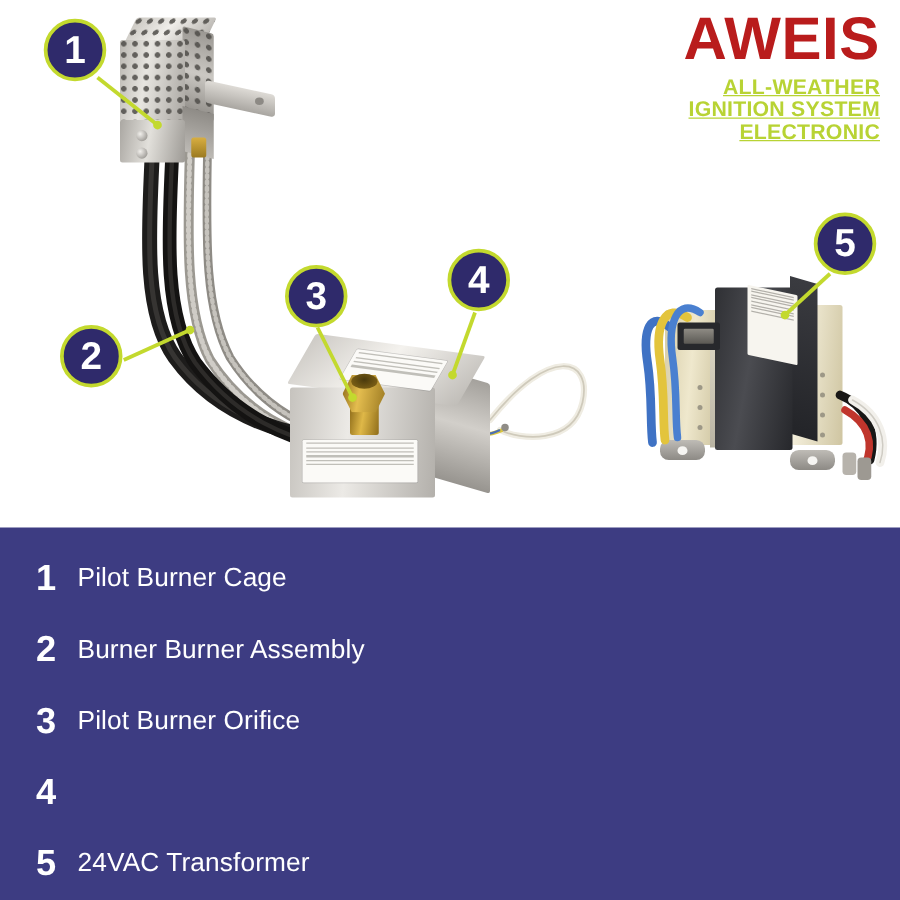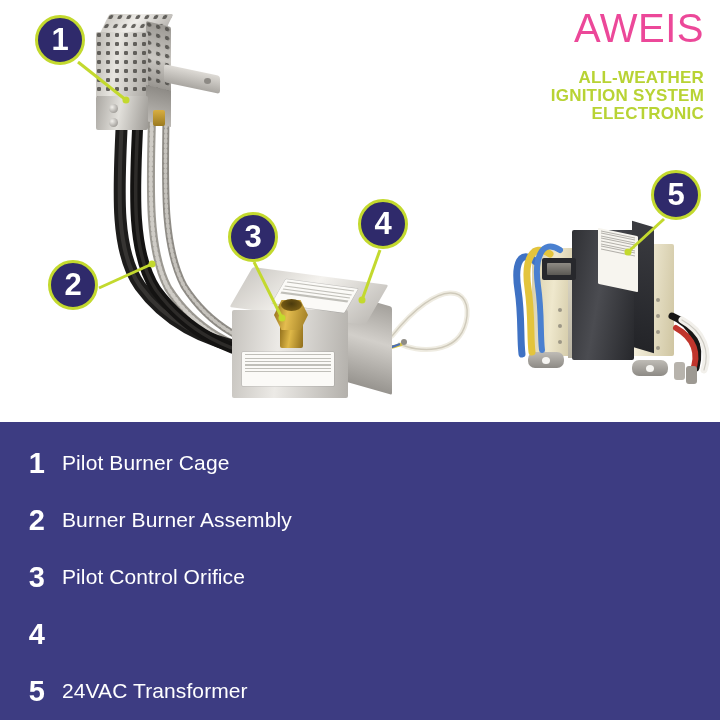--- a/index.html
+++ b/index.html
@@ -1,23 +1,23 @@
 <!DOCTYPE html>
 <html><head>
 <meta charset="utf-8">
 <style>
   html,body{margin:0;padding:0;background:#fff;}
   body{width:720px;height:720px;overflow:hidden;font-family:"Liberation Sans",sans-serif;}
   #page{position:relative;width:720px;height:720px;background:#ffffff;}
 
   
   .brand{position:absolute;right:16px;top:8px;text-align:right;line-height:1;}
-  .brand-title{font-size:40px;font-weight:normal;color:#ec4899;letter-spacing:.5px;
+  .brand-title{font-size:48px;font-weight:bold;color:#b91c1c;letter-spacing:.5px;
                font-family:"Liberation Sans",sans-serif;}
-  .brand-sub{font-size:17px;font-weight:bold;color:#b8d334;letter-spacing:.2px;margin-top:21px;}
+  .brand-sub{font-size:17px;font-weight:bold;color:#b8d334;letter-spacing:.2px;margin-top:5px;text-decoration:underline;}
   .brand-sub div{margin-top:1px;}
 
   
   .stage{position:absolute;left:0;top:0;width:720px;height:422px;overflow:hidden;}
 
   
   .badge{position:absolute;width:50px;height:50px;border-radius:50%;
          background:#2f2a6b;border:3px solid #c3d92e;box-sizing:border-box;
          color:#ffffff;font-size:31px;font-weight:bold;line-height:44px;text-align:center;
          z-index:30;}
@@ -258,21 +258,21 @@
     <div class="legend-row" style="top:18px">
       <div class="legend-num">1</div>
       <div class="legend-label">Pilot Burner Cage</div>
     </div>
     <div class="legend-row" style="top:75px">
       <div class="legend-num">2</div>
       <div class="legend-label">Burner Burner Assembly</div>
     </div>
     <div class="legend-row" style="top:132px">
       <div class="legend-num">3</div>
-      <div class="legend-label">Pilot Control Orifice</div>
+      <div class="legend-label">Pilot Burner Orifice</div>
     </div>
     <div class="legend-row" style="top:189px">
       <div class="legend-num">4</div>
     </div>
     <div class="legend-row" style="top:246px">
       <div class="legend-num">5</div>
       <div class="legend-label">24VAC Transformer</div>
     </div>
   </div>
 

